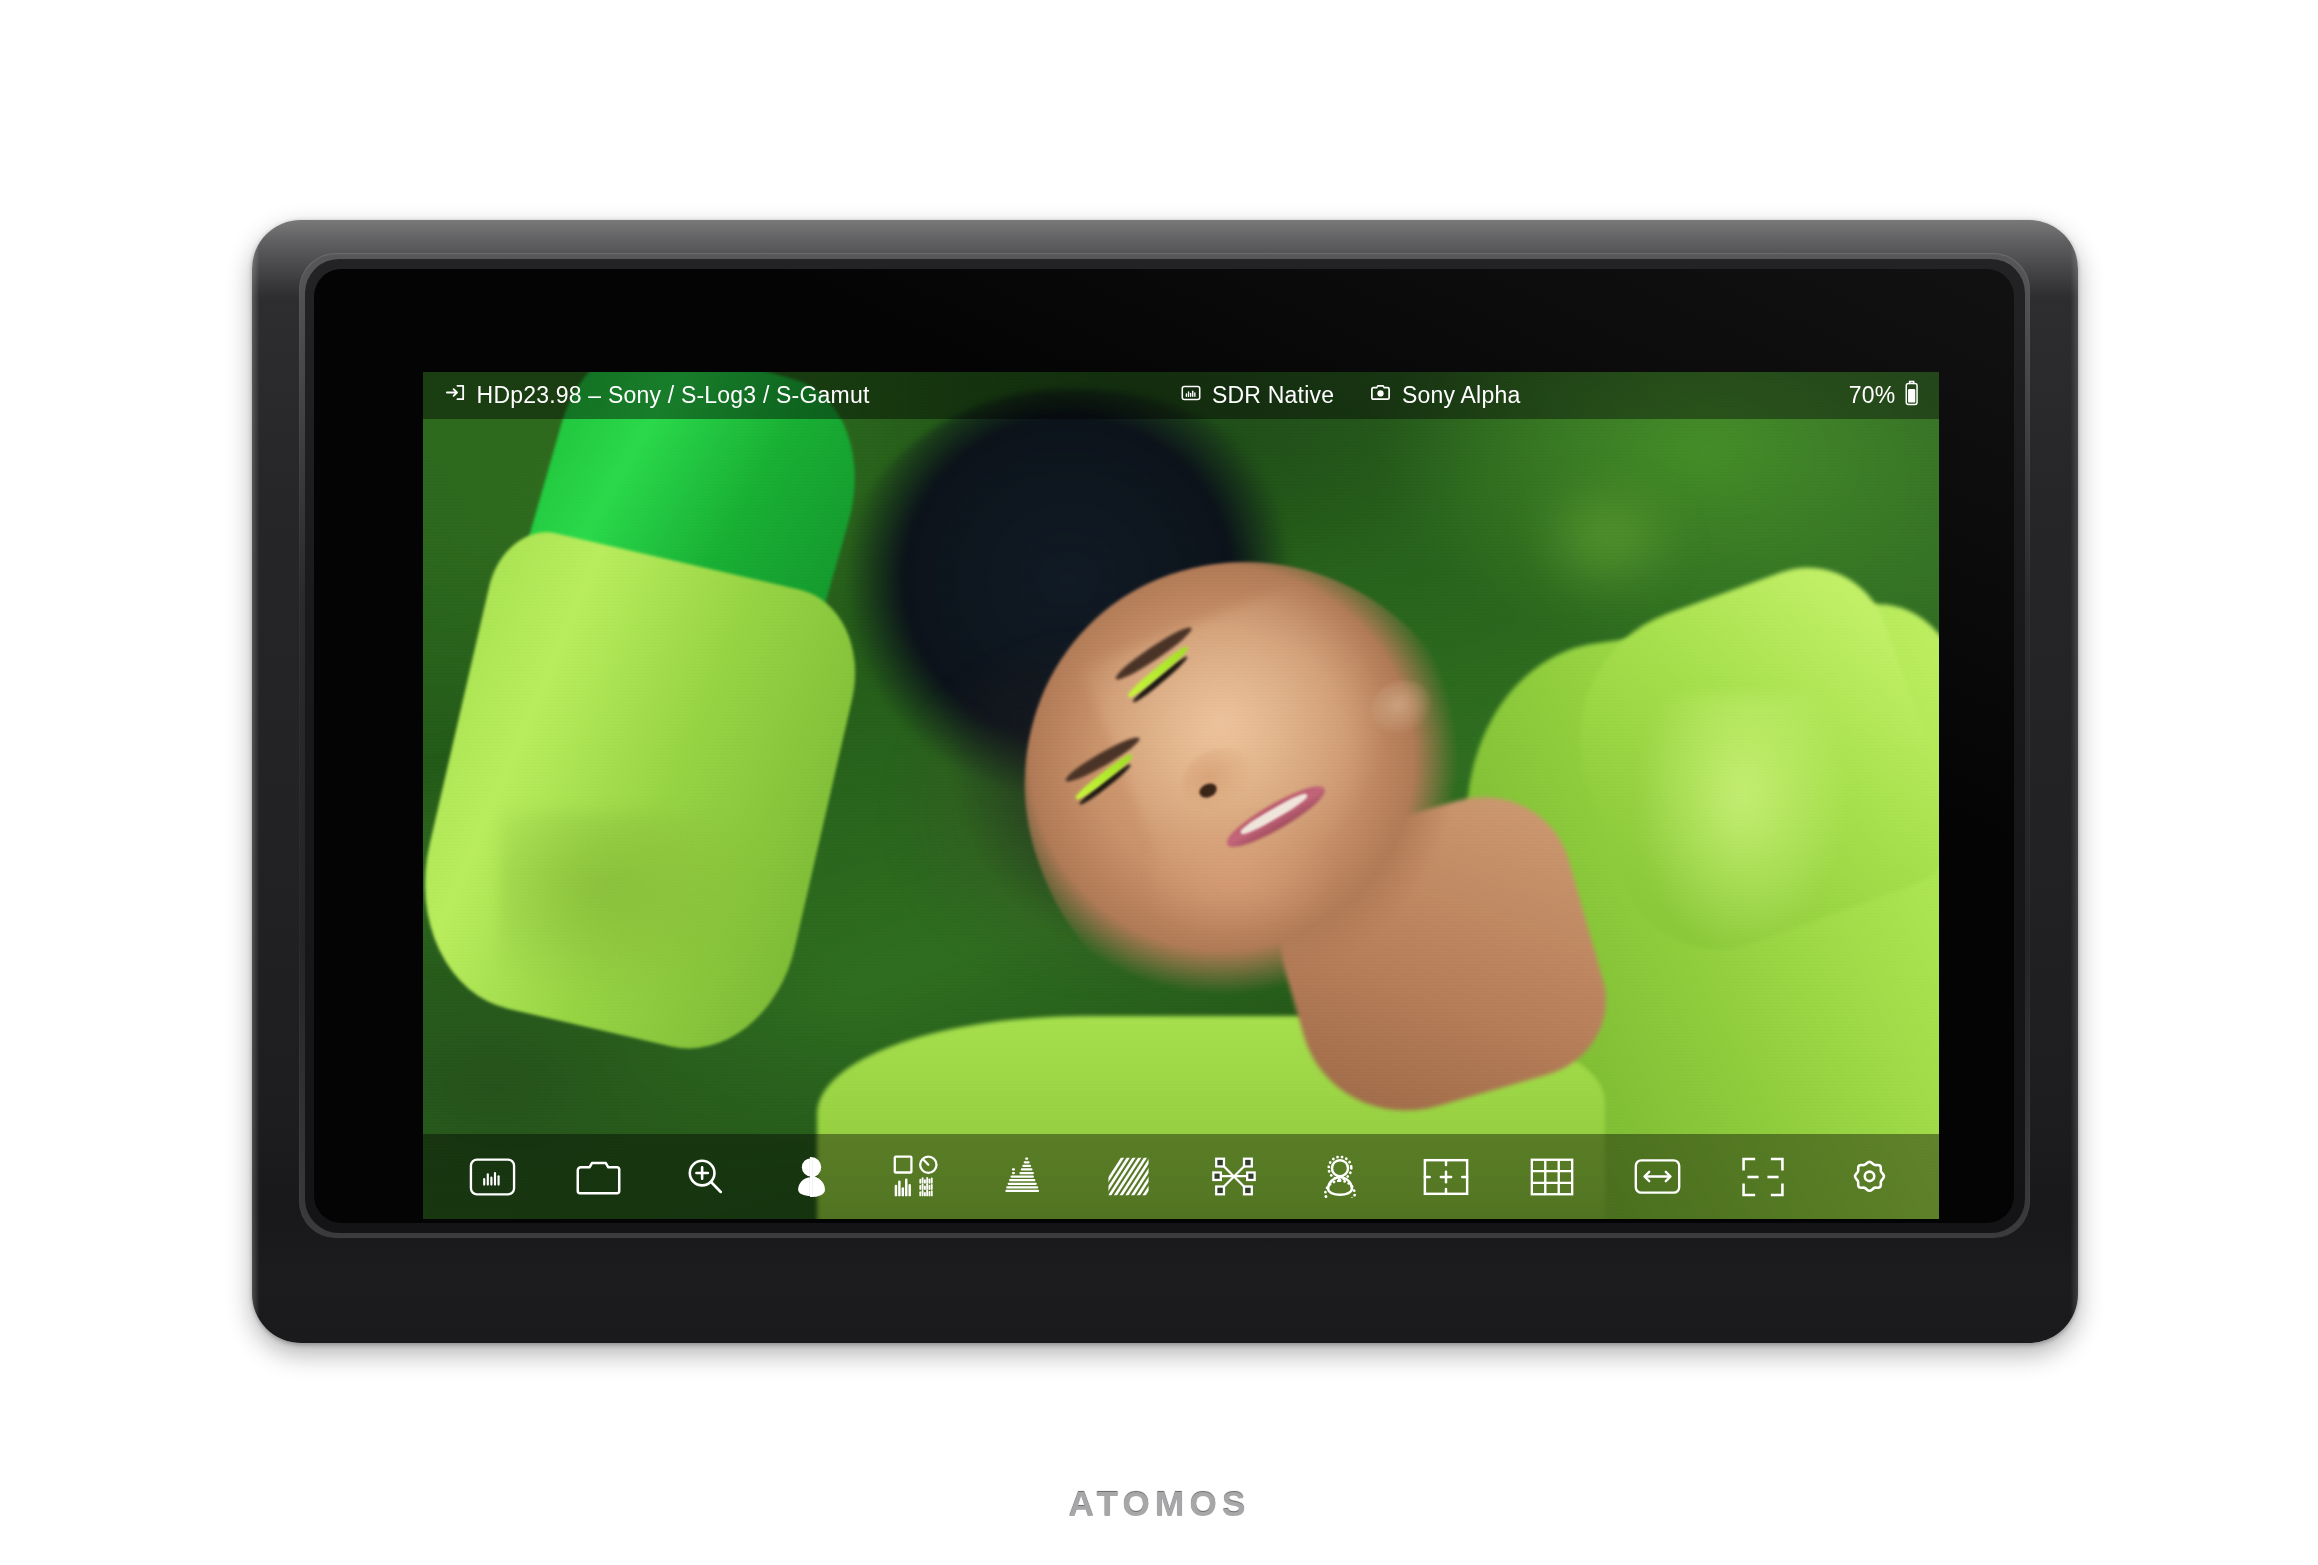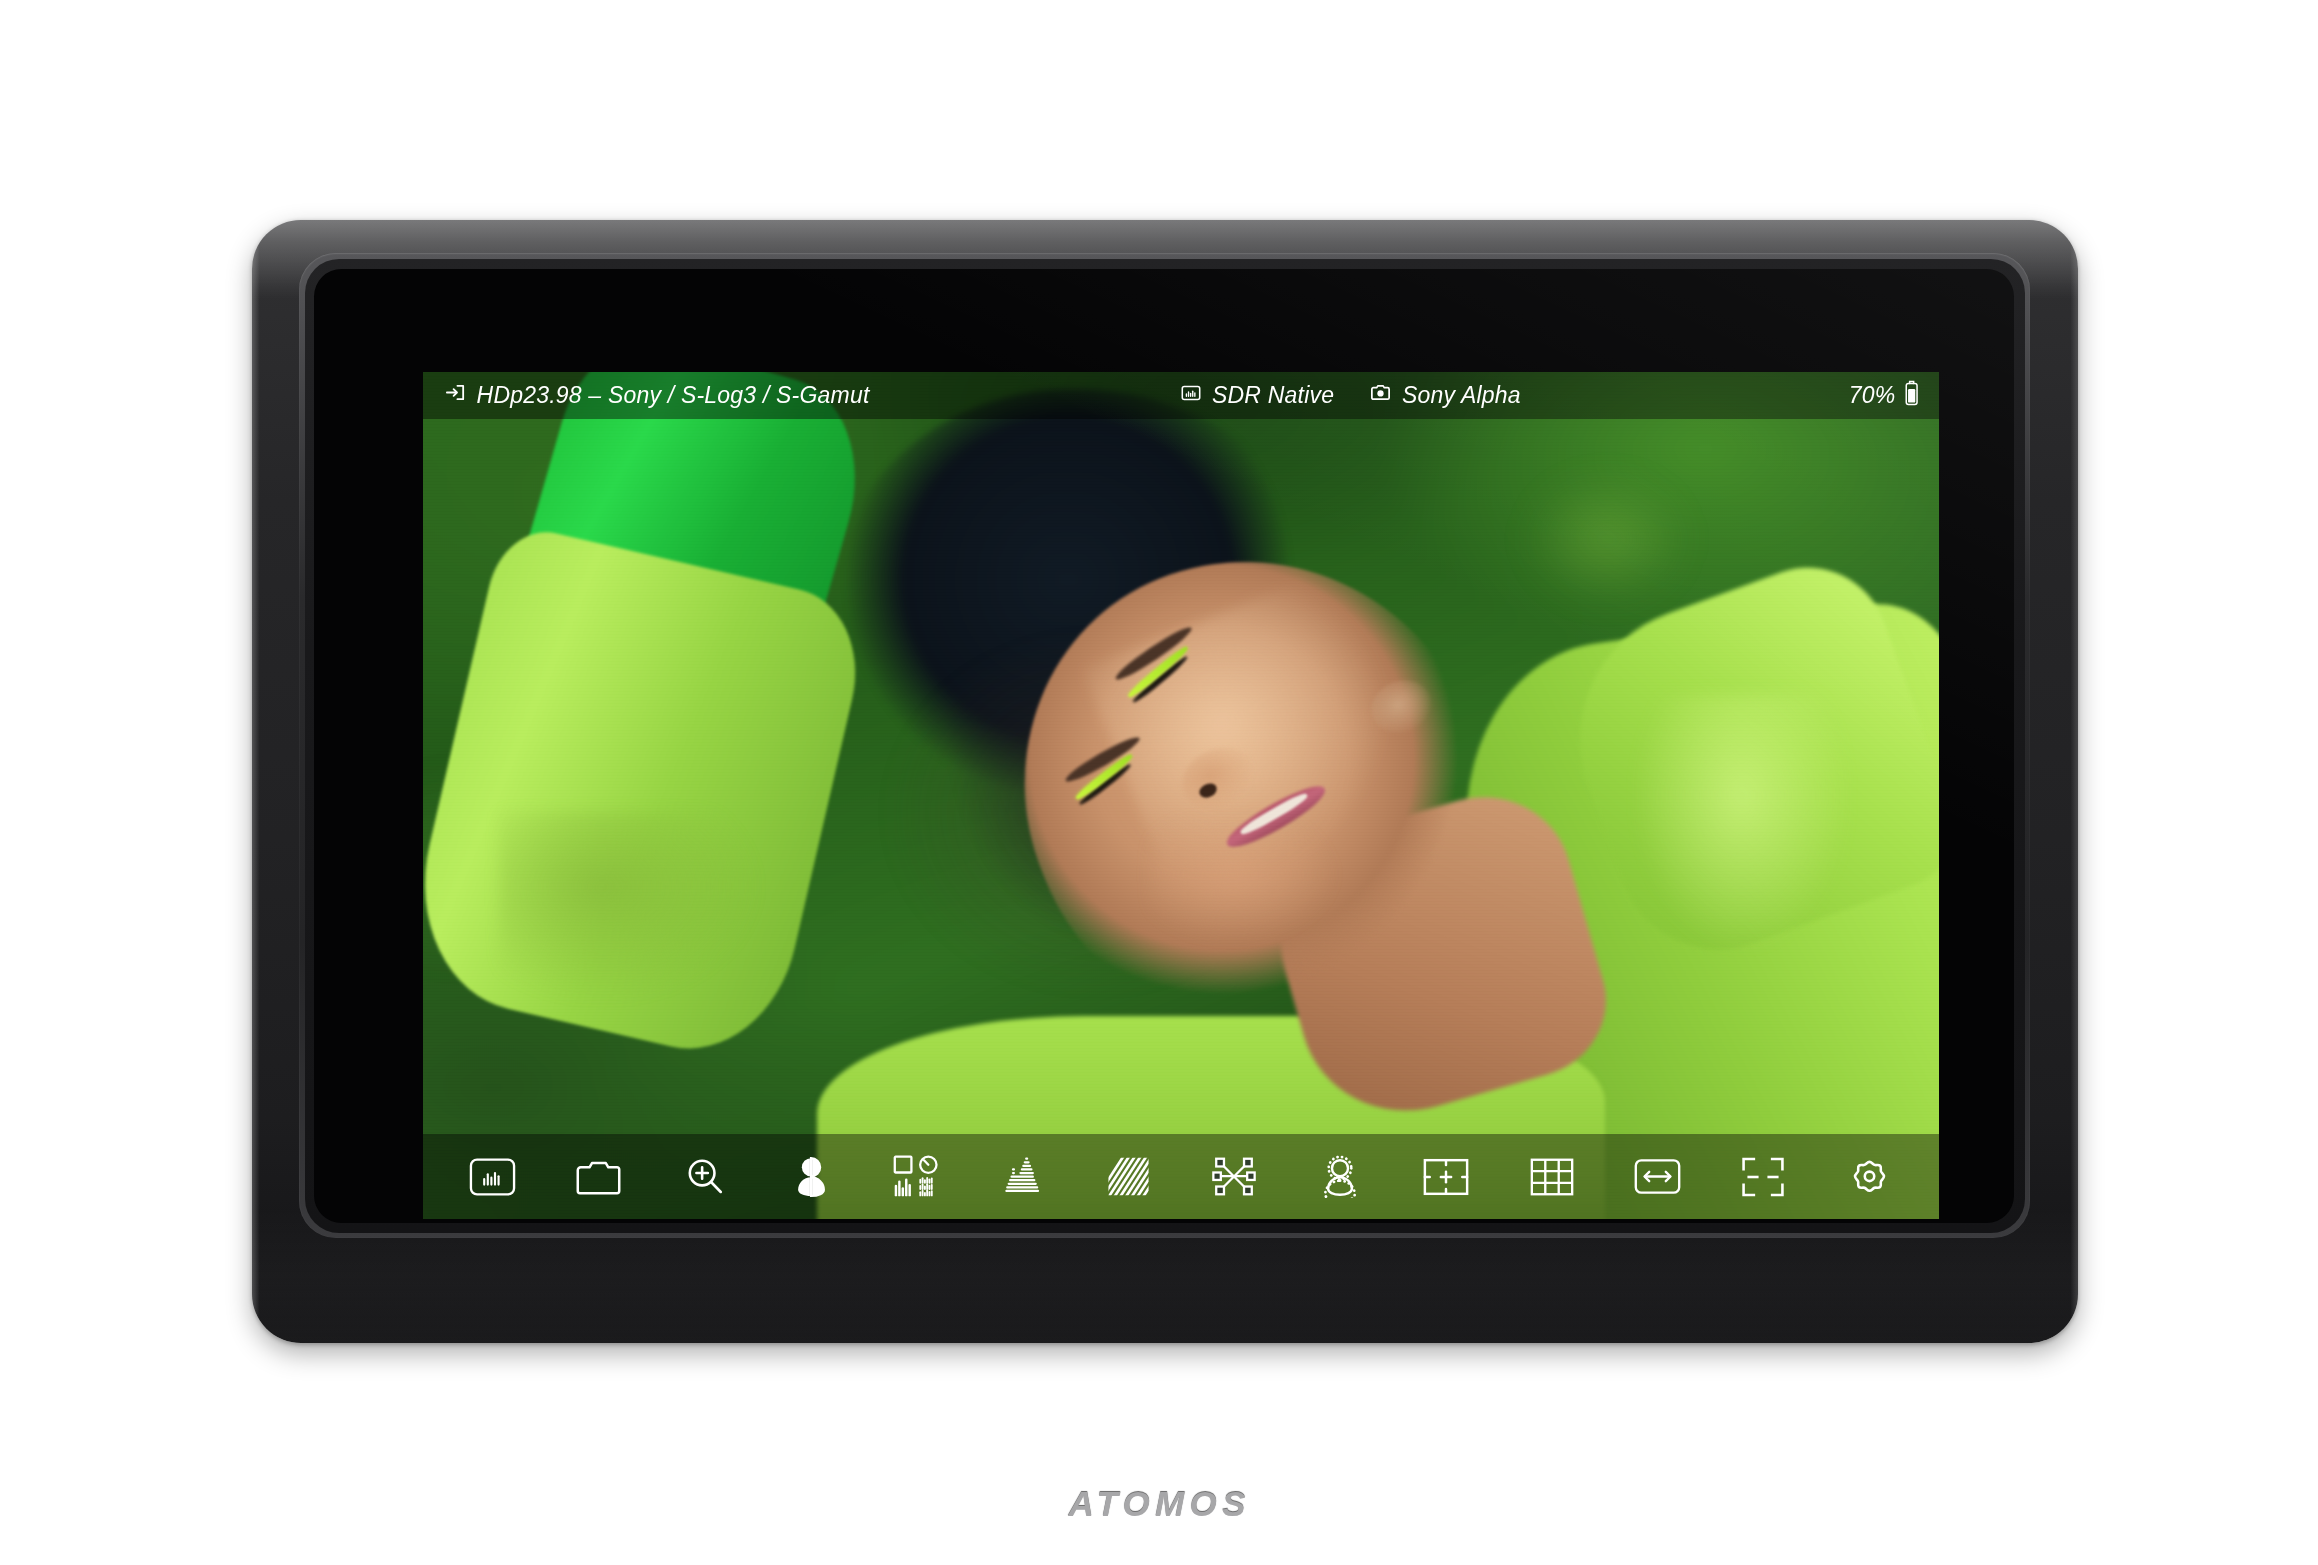--- a/index.html
+++ b/index.html
@@ -3,21 +3,21 @@
 <meta charset="utf-8">
 <style>
   * { box-sizing: border-box; margin: 0; padding: 0; }
   html, body {
     width: 2319px; height: 1565px;
     background: #ffffff;
     font-family: "Liberation Sans", sans-serif;
     overflow: hidden;
   }
 
-  #stage { position: relative; width: 2319px; height: 1565px; background: #ffffff; font-style: italic; }
+  #stage { position: relative; width: 2319px; height: 1565px; background: #ffffff; }
 
   
   .device {
     position: absolute;
     left: 252px; top: 220px;
     width: 1826px; height: 1123px;
     border-radius: 49px;
     background:
       linear-gradient(180deg,#4a4a4c 0%, #3a3a3c 2%, #2e2e30 6%,
                       #262628 25%, #222224 55%, #1d1d1f 80%,

